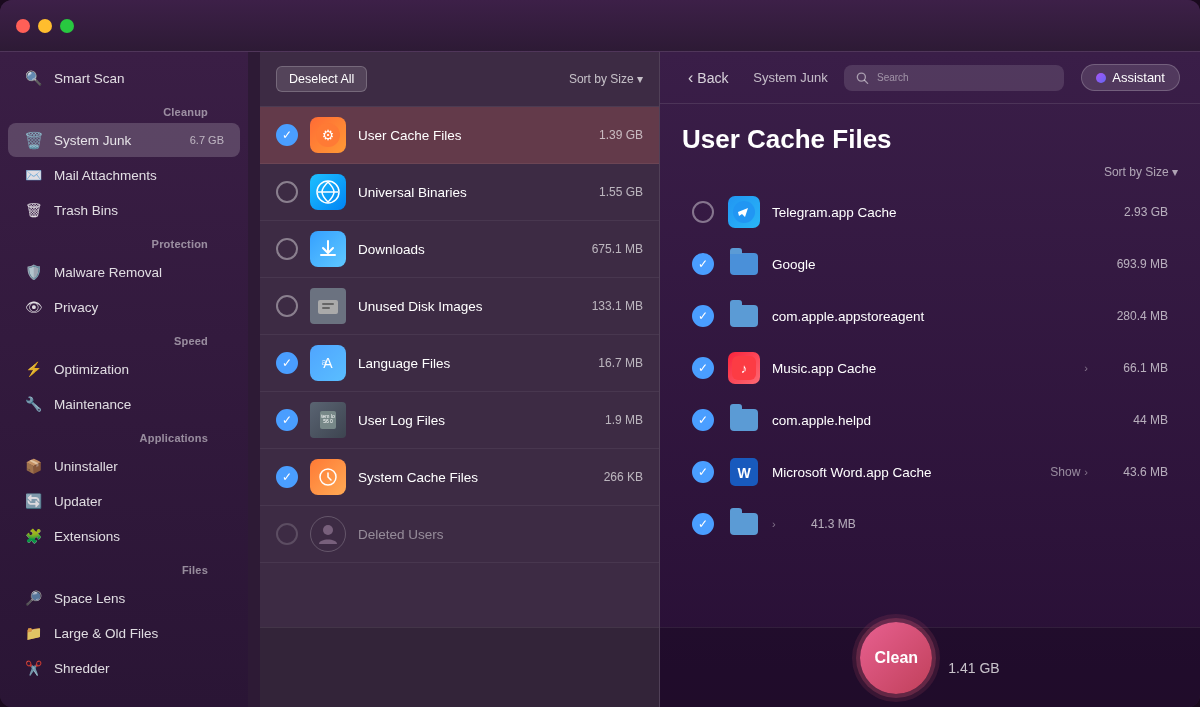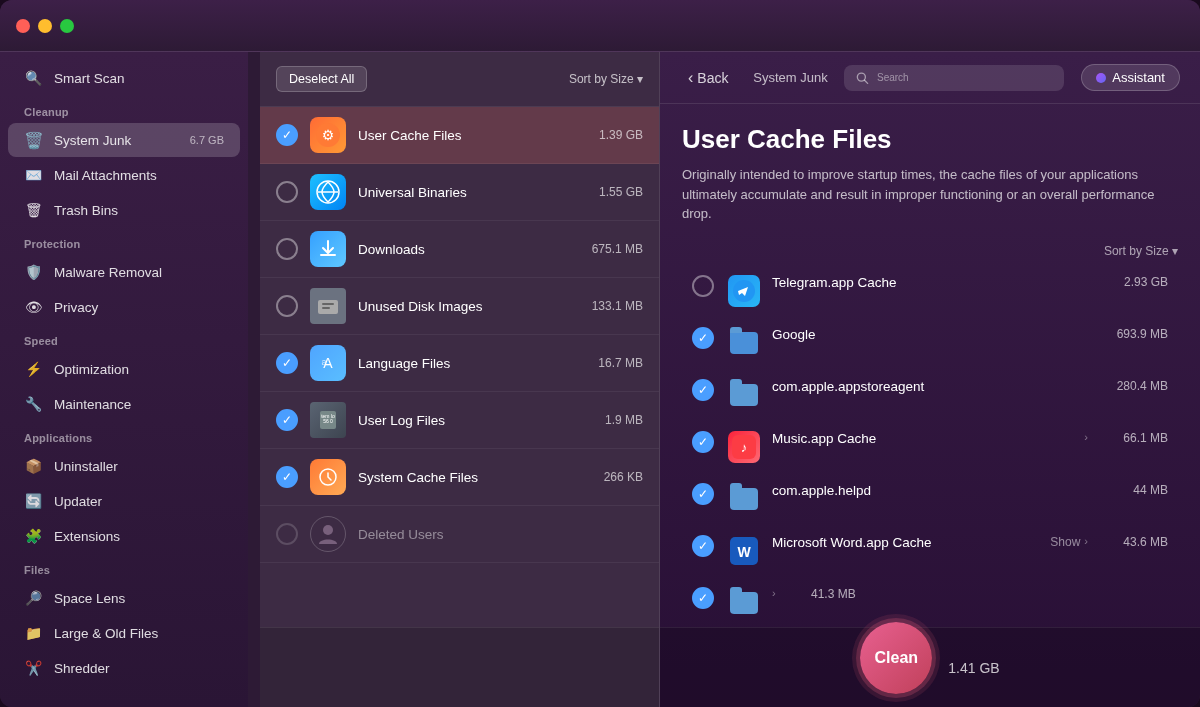--- a/index.html
+++ b/index.html
@@ -94,23 +94,24 @@
     .sidebar-item .badge {
       margin-left: auto;
       font-size: 11px;
       color: rgba(255,255,255,0.6);
     }
 
     .sidebar-section-label {
       font-size: 11px;
       font-weight: 600;
       color: rgba(255,255,255,0.5);
-      padding: 10px 24px 4px;
+      padding: 10px 40px 4px;
       text-transform: none;
       letter-spacing: 0.2px;
+      text-align: right;
     }
 
     
     .middle-panel {
       width: 400px;
       background: rgba(255,255,255,0.08);
       border-right: 1px solid rgba(255,255,255,0.1);
       display: flex;
       flex-direction: column;
       flex-shrink: 0;
@@ -318,21 +319,21 @@
     }
 
     .cache-list {
       display: flex;
       flex-direction: column;
       gap: 2px;
     }
 
     .cache-item {
       display: flex;
-      align-items: flex-start;
+      align-items: center;
       padding: 9px 10px;
       border-radius: 8px;
       cursor: pointer;
     }
 
     .cache-check {
       width: 22px;
       height: 22px;
       border-radius: 50%;
       border: 2px solid rgba(255,255,255,0.4);
@@ -698,21 +699,20 @@
           <input type="text" placeholder="Search" style="">
         </div>
         <div class="assistant-btn">
           <div class="assistant-dot"></div>
           <span>Assistant</span>
         </div>
       </div>
 
       <div class="right-content">
         <div class="page-title">User Cache Files</div>
-        <div class="page-desc">Originally intended to improve startup times, the cache files of your applications ultimately accumulate and result in improper functioning or an overall performance drop.</div>
 
         <div class="right-sort">Sort by Size ▾</div>
 
         <div class="cache-list">
 
           <div class="cache-item">
             <div class="cache-check"></div>
             <div class="cache-icon ci-telegram">
               <svg width="24" height="24" viewBox="0 0 24 24">
                   <circle cx="12" cy="12" r="11" fill="#2196f3"></circle>

